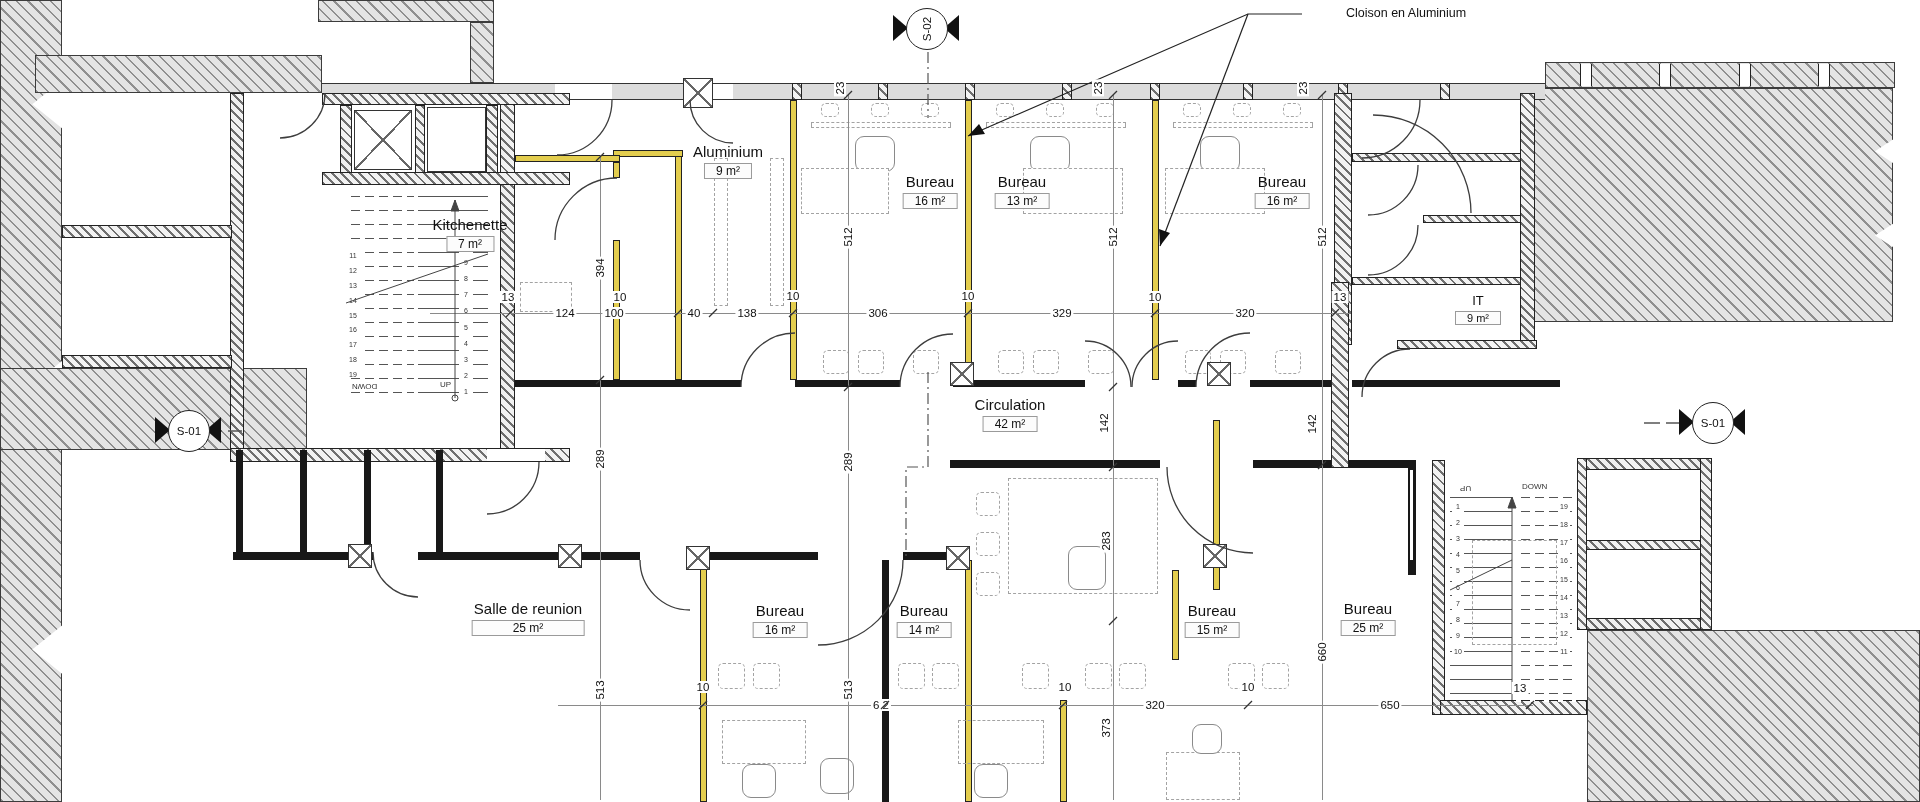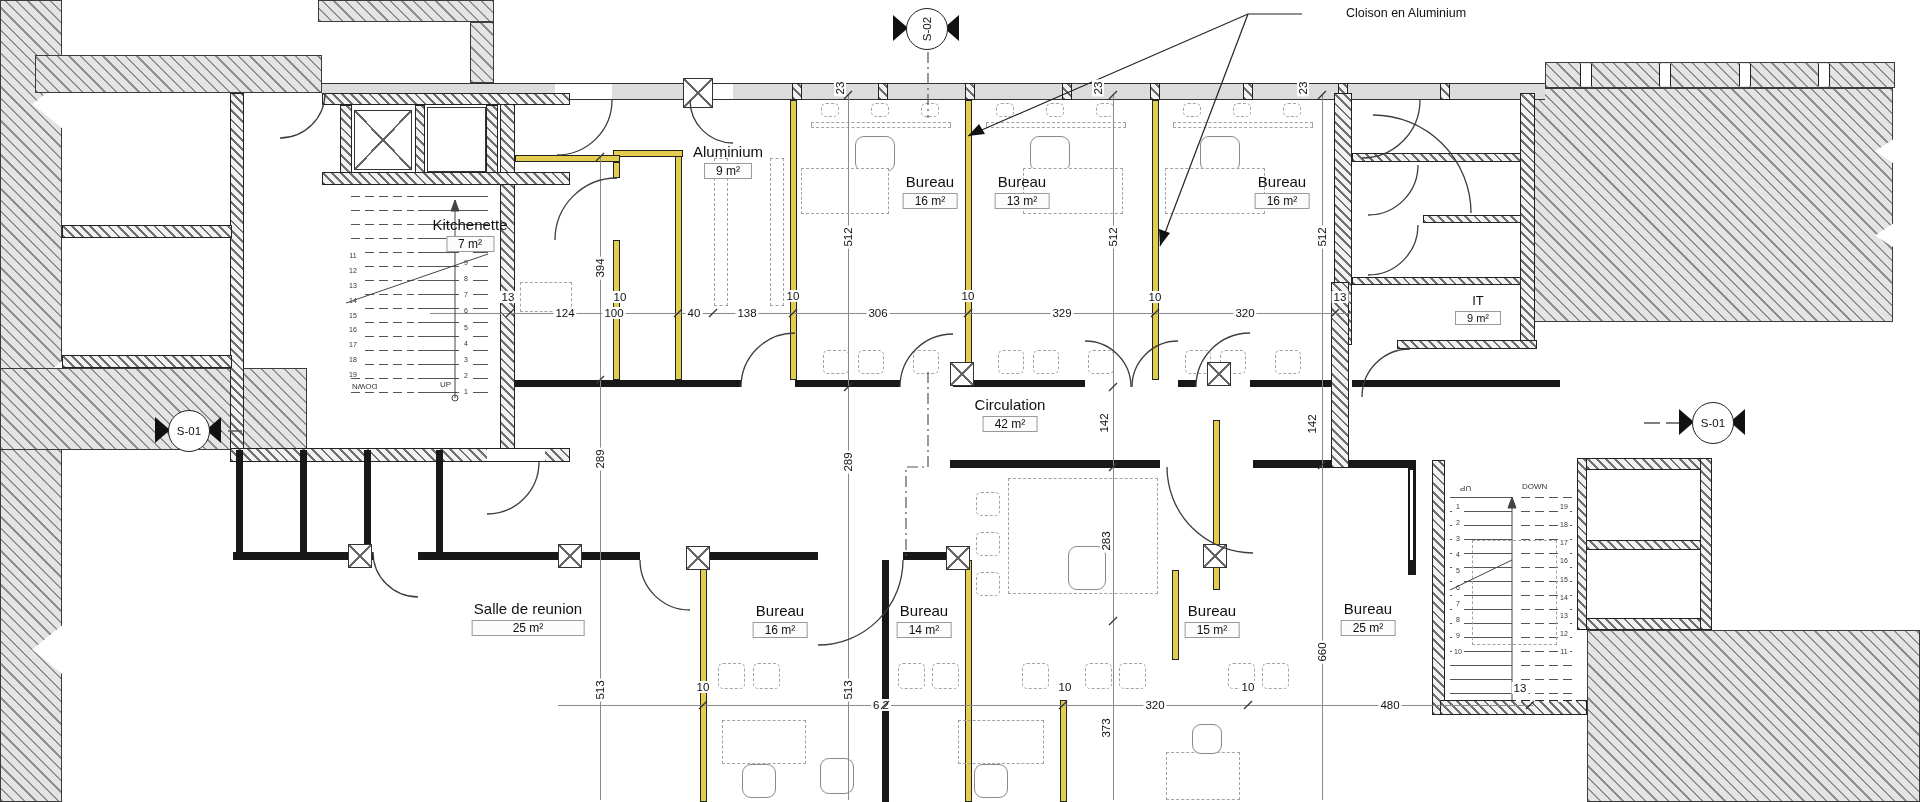--- a/index.html
+++ b/index.html
@@ -408,21 +408,21 @@
   <span class="abs dim" style="left:565px;top:313px;z-index:6">124</span>
   <span class="abs dim" style="left:614px;top:313px;z-index:6">100</span>
   <span class="abs dim" style="left:694px;top:313px;z-index:6">40</span>
   <span class="abs dim" style="left:747px;top:313px;z-index:6">138</span>
   <span class="abs dim" style="left:878px;top:313px;z-index:6">306</span>
   <span class="abs dim" style="left:1062px;top:313px;z-index:6">329</span>
   <span class="abs dim" style="left:1245px;top:313px;z-index:6">320</span>
   <span class="abs dim" style="left:1340px;top:297px;z-index:6">13</span>
   <span class="abs dim" style="left:881px;top:705px;z-index:3">6 2</span>
   <span class="abs dim" style="left:1155px;top:705px;z-index:6">320</span>
-  <span class="abs dim" style="left:1390px;top:705px;z-index:6">480</span>
+  <span class="abs dim" style="left:1390px;top:705px;z-index:6">650</span>
   <span class="abs dim" style="left:1520px;top:688px;z-index:6">13</span>
   <span class="abs dim" style="left:620px;top:297px;z-index:6">10</span>
   <span class="abs dim" style="left:793px;top:296px;z-index:6">10</span>
   <span class="abs dim" style="left:968px;top:296px;z-index:6">10</span>
   <span class="abs dim" style="left:1155px;top:297px;z-index:6">10</span>
   <span class="abs dim" style="left:703px;top:687px;z-index:6">10</span>
   <span class="abs dim" style="left:1065px;top:687px;z-index:6">10</span>
   <span class="abs dim" style="left:1248px;top:687px;z-index:6">10</span>
   <span class="abs dimv" style="left:840px;top:88px;z-index:6">23</span>
   <span class="abs dimv" style="left:1098px;top:88px;z-index:6">23</span>

